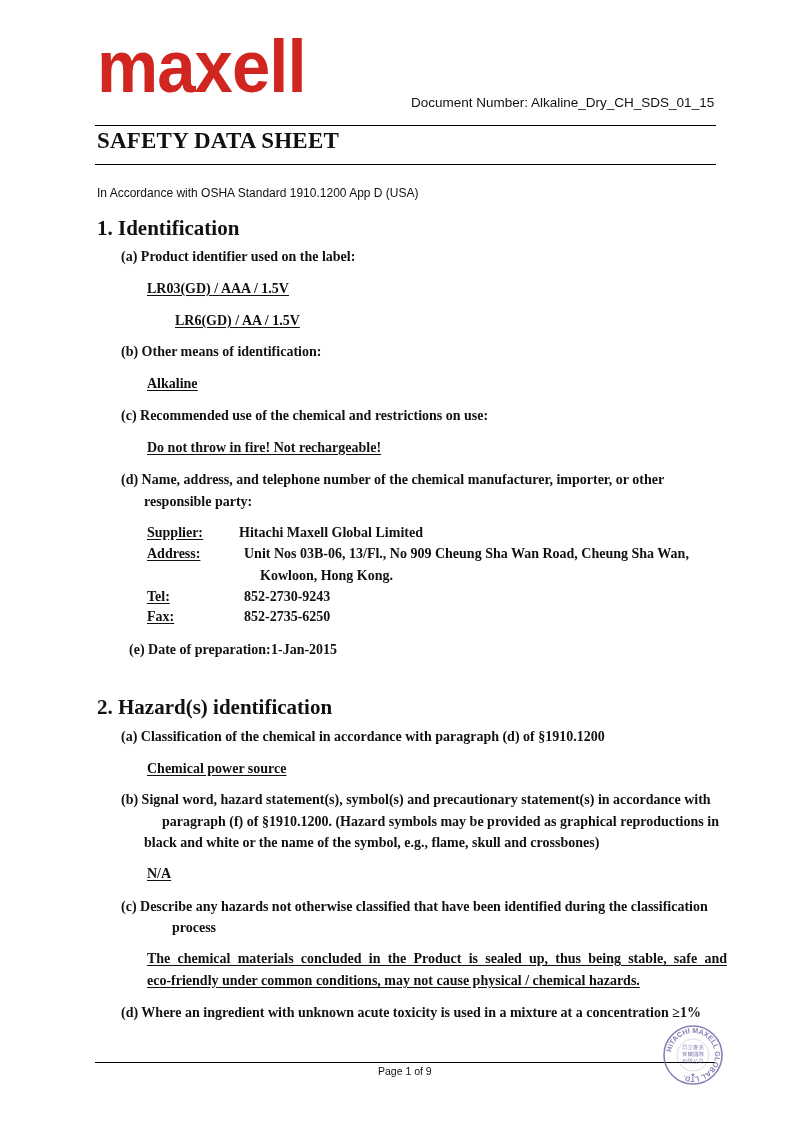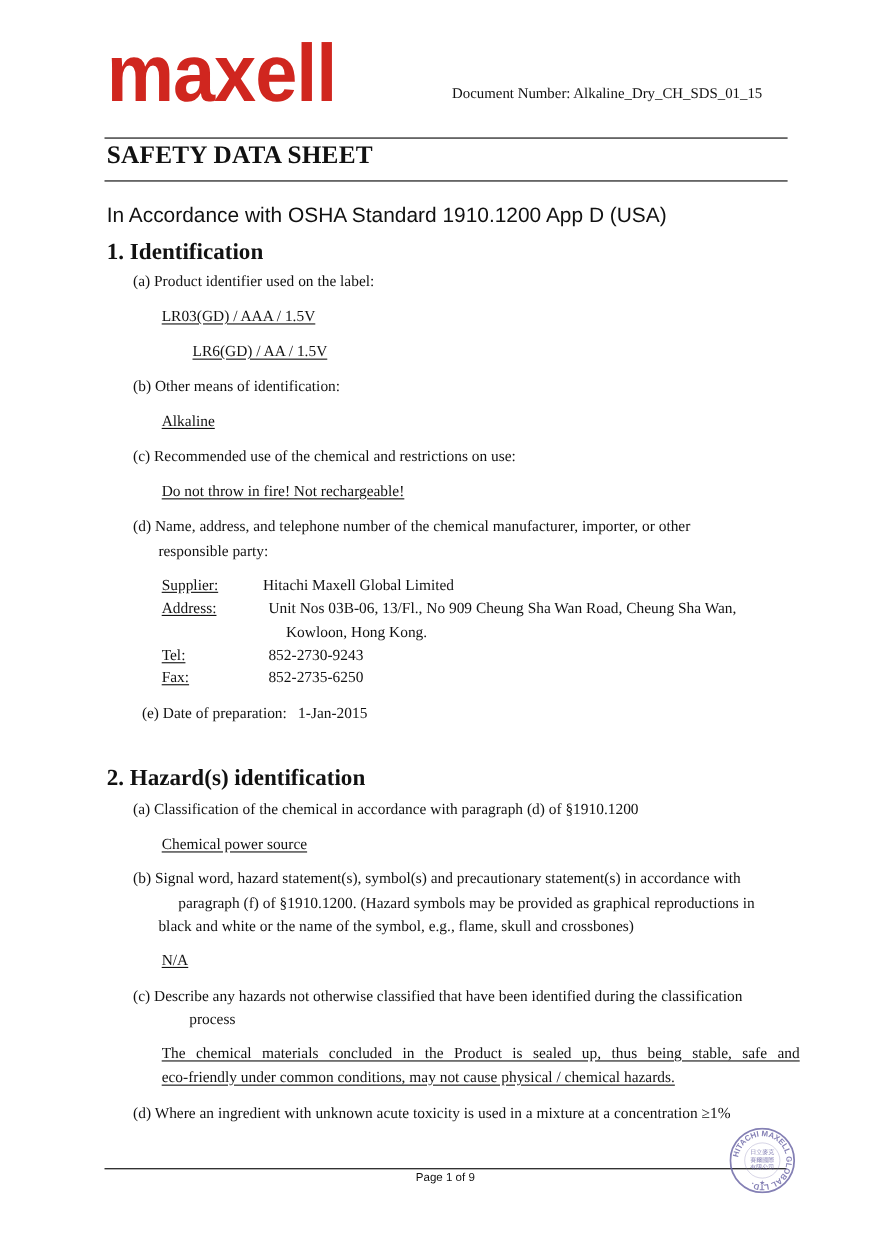--- a/index.html
+++ b/index.html
@@ -1,30 +1,30 @@
 <!DOCTYPE html>
 <html><head>
 <meta charset="utf-8">
 <style>
   html, body { margin: 0; padding: 0; background: #ffffff; }
   body { width: 802px; height: 1134px; position: relative; overflow: hidden; color: #111; }
   .abs { position: absolute; white-space: nowrap; }
-  .serif { font-family: "Liberation Serif", "DejaVu Serif", serif; }
+  .serif { font-family: "Liberation Serif", "DejaVu Serif", serif; font-weight: bold; }
   .sans { font-family: "Liberation Sans", "DejaVu Sans", sans-serif; }
   .logo {
     left: 97px; top: 30px;
     font-family: "Liberation Sans", "DejaVu Sans", sans-serif;
     font-weight: bold; font-size: 74px; letter-spacing: -1px;
     color: #d0261f; line-height: 1;
     transform: scaleX(0.93); transform-origin: left top;
   }
-  .docnum { left: 411px; top: 77px; font-size: 13.5px; font-family: Liberation Serif, serif; }
+  .docnum { left: 411px; top: 95px; font-size: 13.5px; }
   .rule { position: absolute; left: 95px; width: 621px; height: 1px; background: #000; }
   .title { left: 97px; top: 128px; font-size: 23px; font-weight: bold; letter-spacing: 0.2px; }
-  .osha { left: 97px; top: 186px; font-size: 19px; }
+  .osha { left: 97px; top: 186px; font-size: 12px; }
   .h1 { font-size: 21px; font-weight: bold; }
   .t { font-size: 14px; }
   .u { text-decoration: underline; text-underline-offset: 2px; }
   .just { white-space: normal; text-align: justify; text-align-last: justify; width: 580px; }
   .footer { left: 378px; top: 1065px; font-size: 10.5px; }
   .stamp { position: absolute; left: 663px; top: 1025px; width: 60px; height: 60px; opacity: 0.85; }
 </style>
 </head>
 <body>
 

